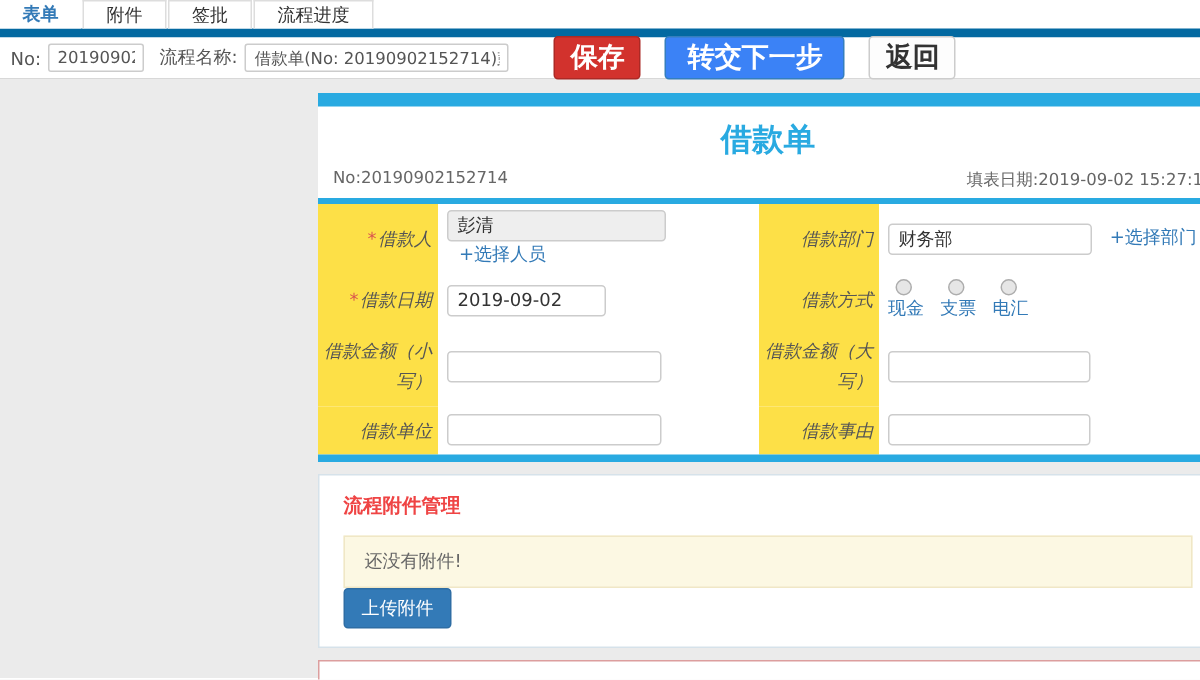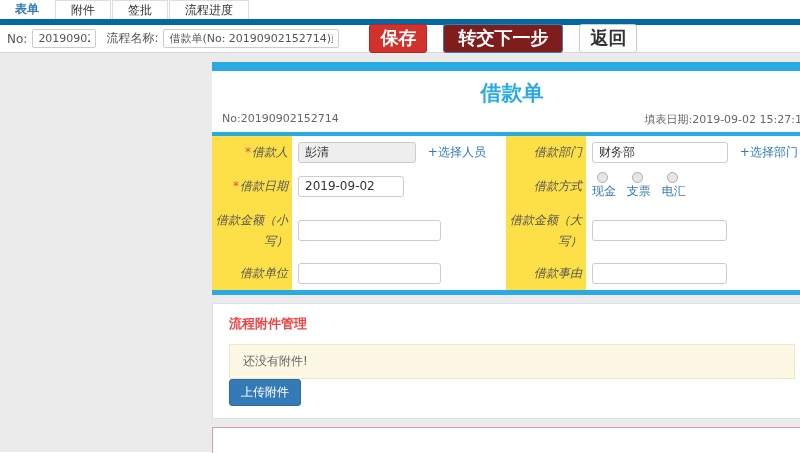--- a/index.html
+++ b/index.html
@@ -46,21 +46,21 @@
   .toolbar label { color: #555; margin-right: 5px; font-size: 12px; white-space: nowrap; }
   .toolbar input {
     height: 19px; border: 1px solid #ccc; border-radius: 2px;
     padding: 1px 5px; font-size: 11px; color: #555;
     font-family: "DejaVu Sans", "Liberation Sans", sans-serif;
   }
   .no-input { width: 64px; margin-right: 10px; }
   .flow-input { width: 176px; }
   .btn { border-radius: 3px; font-size: 18px; cursor: pointer; padding: 3px 10px; line-height: 1.2; font-family: Liberation Serif, serif; }
   .btn-save { background: #d2322d; border: 1px solid #ac2925; color: #fff; font-weight: bold; margin-left: 30px; }
-  .btn-next { background: #7f1d1d; border: 1px solid #357ebd; color: #fff; font-weight: bold; margin-left: 16px; padding: 3px 14px; }
+  .btn-next { background: #3b82f6; border: 1px solid #357ebd; color: #fff; font-weight: bold; margin-left: 16px; padding: 3px 14px; }
   .btn-back { background: #fdfdfd; border: 1px solid #ccc; color: #333; margin-left: 16px; font-weight: bold; }
   
   .content {
     background: #ebebeb;
     height: 399px;
     padding: 9px 0 0 212px;
   }
   .main-col { width: 600px; }
   section { margin-bottom: 8px; }
   
@@ -94,21 +94,21 @@
   td.val { background: #fff; }
   td.val-l { width: 214px; }
   .req { color: #d9534f; margin-right: 1px; }
   .f-input {
     height: 21px; border: 1px solid #ccc; border-radius: 3px;
     padding: 1px 6px; font-size: 12px; color: #333;
     font-family: "DejaVu Sans", "Liberation Sans", sans-serif;
     vertical-align: middle;
   }
   .f-input:disabled, .f-input.dis { background: #eee; color: #333; }
-  .w-borrower { width: 118px; }
+  .w-borrower { width: 146px; }
   .w-date { width: 106px; }
   .w-amount { width: 143px; }
   .w-unit { width: 143px; }
   .w-dept { width: 136px; }
   .w-amount2 { width: 135px; }
   .w-reason { width: 135px; }
   a.pick-link { color: #337ab7; text-decoration: none; margin-left: 8px; font-size: 12px; white-space: nowrap; }
   .radio-opt { display: inline-flex; align-items: center; margin-right: 7px; color: #337ab7; cursor: pointer; flex-direction: column; }
   .radio-circle {
     width: 11px; height: 11px; border-radius: 50%;

